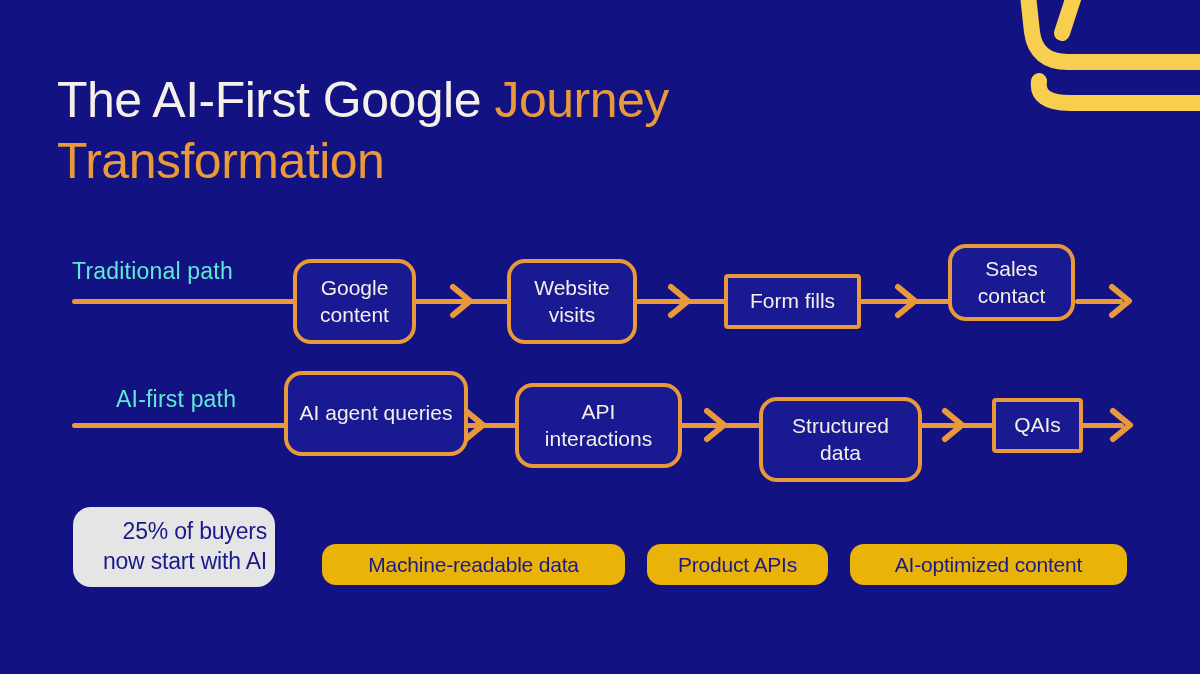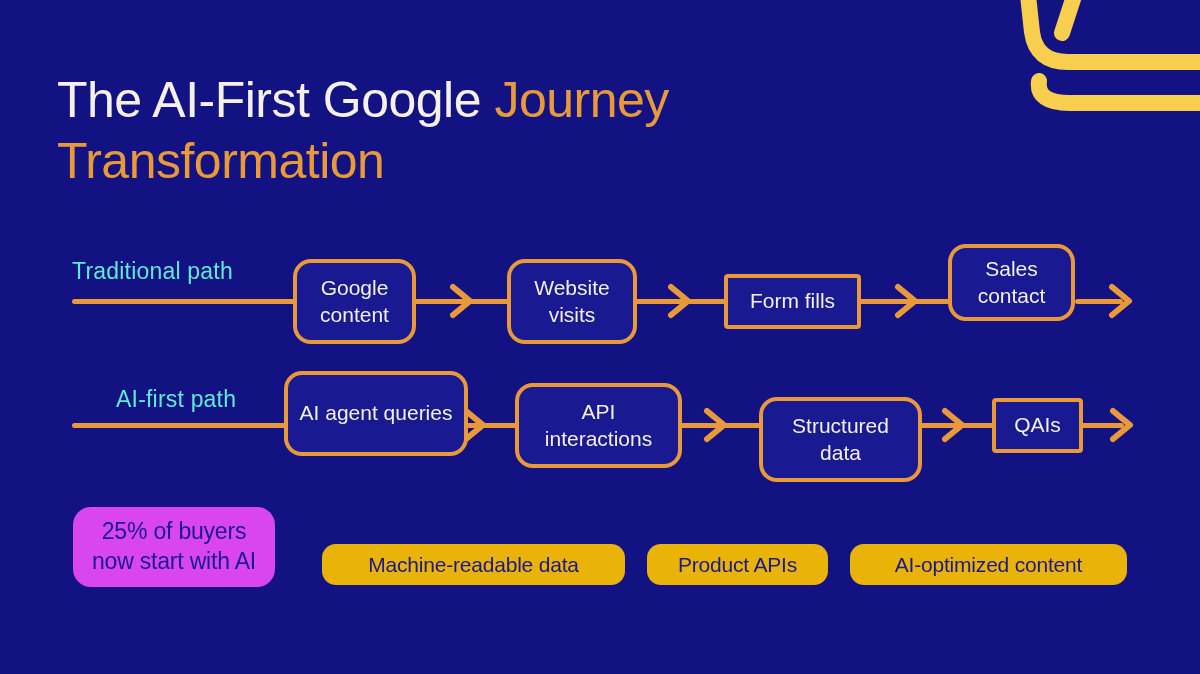--- a/index.html
+++ b/index.html
@@ -23,22 +23,22 @@
   .step-box{
     position:absolute;box-sizing:border-box;
     border:4px solid #E9983A;border-radius:18px;background:#191992;
     display:flex;align-items:center;justify-content:center;text-align:center;
     color:#F3EFE7;font-size:21px;line-height:1.25;font-weight:400;padding:4px 8px;
   }
   .step-box.small{border-radius:4px;}
   .arrow-icon{position:absolute;}
   .stat-card{
     position:absolute;left:73px;top:507px;width:202px;height:80px;
-    background:#d946ef;border-radius:18px;
-    display:flex;align-items:center;justify-content:center;text-align:center;
+    background:#e5e5e5;border-radius:18px;
+    display:flex;align-items:center;justify-content:center;text-align:right;
     color:#1A1A8C;font-size:23px;line-height:1.3;font-weight:500;letter-spacing:-0.2px;
     padding:0 8px;box-sizing:border-box;
   }
   .tag-pill{
     position:absolute;top:544px;height:41px;
     background:#eab308;border-radius:14px;
     display:flex;align-items:center;justify-content:center;
     color:#1A1A8C;font-size:21px;font-weight:500;letter-spacing:-0.2px;
     box-sizing:border-box;
   }

